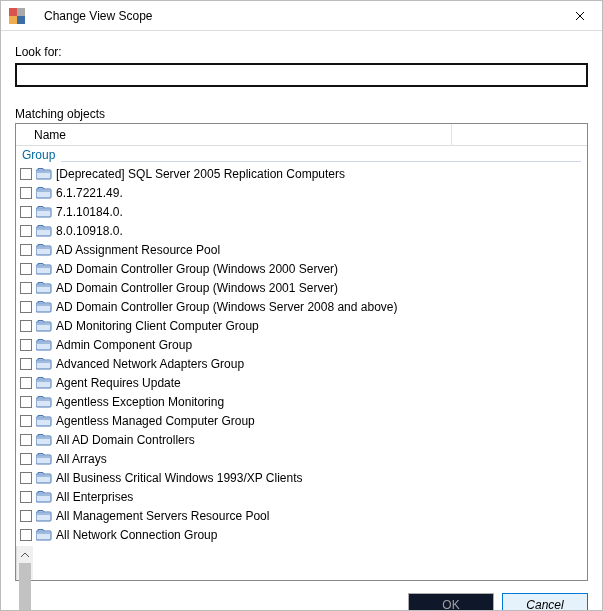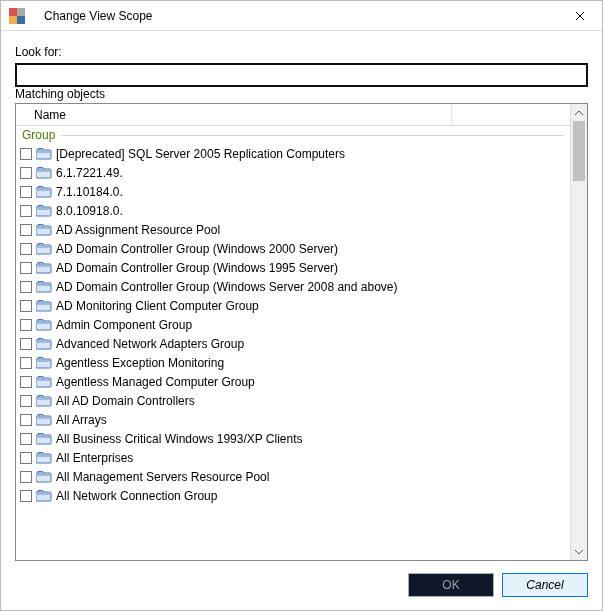--- a/index.html
+++ b/index.html
@@ -51,28 +51,29 @@
   .search-input {
     width: 100%;
     height: 24px;
     border: 2px solid #111;
     padding: 2px 4px;
     font: inherit;
     outline: none;
     background:#fff;
   }
   .matching-label {
-    margin: 0 0 2px 0;
+    margin: 20px 0 2px 0;
   }
   .listbox {
     border: 1px solid #888;
     height: 458px;
     position: relative;
     background:#fff;
     display:flex;
+    flex-direction:column;
   }
   .list-inner {
     flex:1;
     overflow: hidden;
   }
   .col-header {
     display: flex;
     align-items: center;
     height: 22px;
     border-bottom: 1px solid #ddd;
@@ -84,27 +85,27 @@
   .col-header .name-col {
     flex: 1;
     padding-left: 2px;
     border-right: 1px solid #e5e5e5;
     height:100%;
     display:flex;
     align-items:center;
     max-width: 420px;
   }
   .group-header {
-    color: #4d7c0f;
+    color: #0369a1;
     padding: 2px 6px;
     font-size: 12px;
     position: relative;
     height:18px;
     display:flex;
-    align-items:center;
+    align-items:flex-end;
   }
   .group-header .line {
     flex:1;
     height:1px;
     background:#cfd8e6;
     margin-left:6px;
   }
   .rows {
     padding: 0;
   }
@@ -267,21 +268,21 @@
               </svg></span>
             <span class="txt">AD Domain Controller Group (Windows 2000 Server)</span>
           </div>
           <div class="row">
             <span class="chk"></span>
             <span class="icon"><svg width="16" height="12" viewBox="0 0 16 12">
                 <rect x="0" y="2" width="15" height="9" rx="1" fill="#d9e6f7" stroke="#4a78b5" stroke-width="1"></rect>
                 <path d="M1 4 L14 4" stroke="#4a78b5" stroke-width="0.8"></path>
                 <path d="M2 2 L2 0.5 L7 0.5 L8 2" fill="none" stroke="#4a78b5" stroke-width="1"></path>
               </svg></span>
-            <span class="txt">AD Domain Controller Group (Windows 1995 Server)</span>
+            <span class="txt">AD Domain Controller Group (Windows 2001 Server)</span>
           </div>
           <div class="row">
             <span class="chk"></span>
             <span class="icon"><svg width="16" height="12" viewBox="0 0 16 12">
                 <rect x="0" y="2" width="15" height="9" rx="1" fill="#d9e6f7" stroke="#4a78b5" stroke-width="1"></rect>
                 <path d="M1 4 L14 4" stroke="#4a78b5" stroke-width="0.8"></path>
                 <path d="M2 2 L2 0.5 L7 0.5 L8 2" fill="none" stroke="#4a78b5" stroke-width="1"></path>
               </svg></span>
             <span class="txt">AD Domain Controller Group (Windows Server 2008 and above)</span>
           </div>
@@ -304,20 +305,29 @@
             <span class="txt">Admin Component Group</span>
           </div>
           <div class="row">
             <span class="chk"></span>
             <span class="icon"><svg width="16" height="12" viewBox="0 0 16 12">
                 <rect x="0" y="2" width="15" height="9" rx="1" fill="#d9e6f7" stroke="#4a78b5" stroke-width="1"></rect>
                 <path d="M1 4 L14 4" stroke="#4a78b5" stroke-width="0.8"></path>
                 <path d="M2 2 L2 0.5 L7 0.5 L8 2" fill="none" stroke="#4a78b5" stroke-width="1"></path>
               </svg></span>
             <span class="txt">Advanced Network Adapters Group</span>
+          </div>
+          <div class="row">
+            <span class="chk"></span>
+            <span class="icon"><svg width="16" height="12" viewBox="0 0 16 12">
+                <rect x="0" y="2" width="15" height="9" rx="1" fill="#d9e6f7" stroke="#4a78b5" stroke-width="1"></rect>
+                <path d="M1 4 L14 4" stroke="#4a78b5" stroke-width="0.8"></path>
+                <path d="M2 2 L2 0.5 L7 0.5 L8 2" fill="none" stroke="#4a78b5" stroke-width="1"></path>
+              </svg></span>
+            <span class="txt">Agent Requires Update</span>
           </div>
           <div class="row">
             <span class="chk"></span>
             <span class="icon"><svg width="16" height="12" viewBox="0 0 16 12">
                 <rect x="0" y="2" width="15" height="9" rx="1" fill="#d9e6f7" stroke="#4a78b5" stroke-width="1"></rect>
                 <path d="M1 4 L14 4" stroke="#4a78b5" stroke-width="0.8"></path>
                 <path d="M2 2 L2 0.5 L7 0.5 L8 2" fill="none" stroke="#4a78b5" stroke-width="1"></path>
               </svg></span>
             <span class="txt">Agentless Exception Monitoring</span>
           </div>

